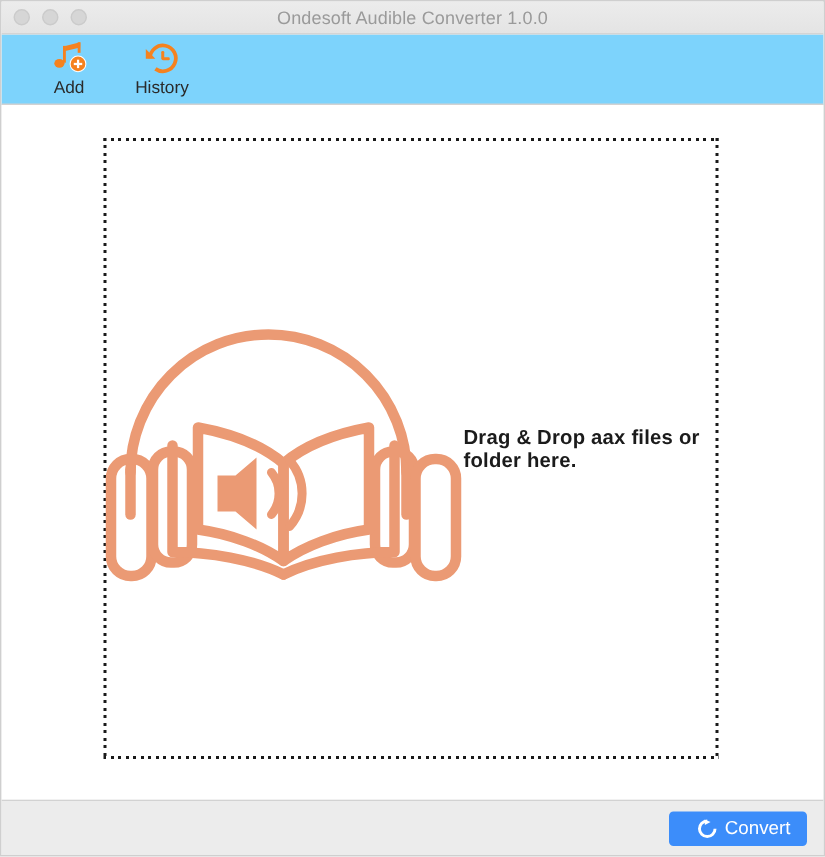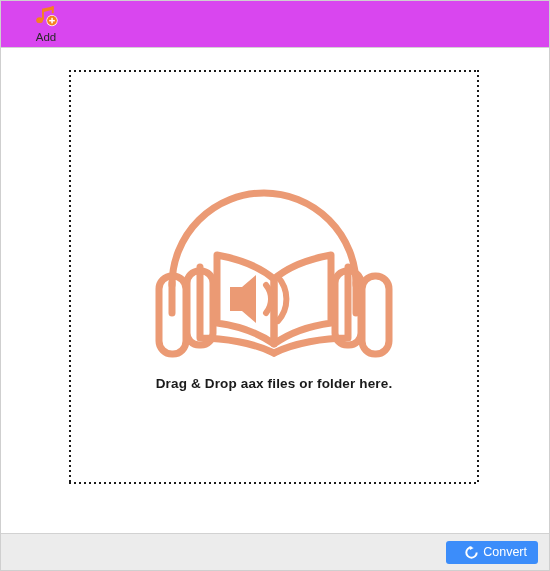--- a/index.html
+++ b/index.html
@@ -60,21 +60,21 @@
     font-size: 12px;
     color: #9a9a9a;
     letter-spacing: 0.1px;
     user-select: none;
   }
 
   
   #toolbar {
     height: 47px;
     flex: 0 0 47px;
-    background: #d946ef;
+    background: #7dd3fc;
     border-bottom: 1px solid #d2d2d2;
     display: flex;
     align-items: flex-start;
     padding-left: 14px;
     box-sizing: border-box;
   }
   .toolbar-item {
     width: 62px;
     height: 47px;
     display: flex;
@@ -105,21 +105,21 @@
     position: relative;
   }
   #drop-zone {
     position: absolute;
     left: 68px;
     top: 22px;
     width: 410px;
     height: 414px;
     box-sizing: border-box;
     display: flex;
-    flex-direction: column;
+    flex-direction: row;
     align-items: center;
     justify-content: center;
     background:
       repeating-linear-gradient(to right, #1a1a1a 0 2px, transparent 2px 5px) top left / 100% 2px no-repeat,
       repeating-linear-gradient(to right, #1a1a1a 0 2px, transparent 2px 5px) bottom left / 100% 2px no-repeat,
       repeating-linear-gradient(to bottom, #1a1a1a 0 2px, transparent 2px 5px) top left / 2px 100% no-repeat,
       repeating-linear-gradient(to bottom, #1a1a1a 0 2px, transparent 2px 5px) top right / 2px 100% no-repeat;
   }
   #audiobook-illustration {
     width: 240px;
@@ -168,20 +168,28 @@
     width: 13px;
     height: 13px;
     display: block;
   }
 </style>
 </head>
 <body>
 
 <div id="app-window">
 
+  <div id="titlebar">
+    <div id="traffic-lights">
+      <span class="traffic-dot"></span>
+      <span class="traffic-dot"></span>
+      <span class="traffic-dot"></span>
+    </div>
+    <div id="window-title">Ondesoft Audible Converter 1.0.0</div>
+  </div>
 
   <div id="toolbar">
 
     <div class="toolbar-item">
       <span class="toolbar-icon">
         <svg viewBox="0 0 26 26" width="26" height="26" xmlns="http://www.w3.org/2000/svg">
 
           <path d="M10.5 4.6 L20.4 2.2 L20.4 5.6 L10.5 8.0 Z" fill="#f5821f"></path>
           <rect x="9.0" y="4.6" width="1.9" height="11.2" fill="#f5821f"></rect>
           <rect x="18.8" y="2.2" width="1.9" height="7.0" fill="#f5821f"></rect>
@@ -190,20 +198,31 @@
           <circle cx="19.0" cy="16.6" r="5.6" fill="#ffffff"></circle>
           <circle cx="19.0" cy="16.6" r="4.9" fill="#f5821f"></circle>
           <rect x="18.3" y="13.8" width="1.5" height="5.6" fill="#ffffff"></rect>
           <rect x="16.2" y="15.9" width="5.6" height="1.5" fill="#ffffff"></rect>
         </svg>
       </span>
       <span class="toolbar-label">Add</span>
     </div>
 
 
+    <div class="toolbar-item">
+      <span class="toolbar-icon">
+        <svg viewBox="0 0 26 26" width="26" height="26" xmlns="http://www.w3.org/2000/svg">
+          <path d="M5.0 12.9 A8.6 8.6 0 1 1 8.6 19.9" fill="none" stroke="#f5821f" stroke-width="2.5" stroke-linecap="butt"></path>
+          <path d="M2.2 6.6 L2.2 13.2 L8.6 13.2 Z" fill="#f5821f"></path>
+          <rect x="12.5" y="8.0" width="2.0" height="5.9" rx="0.9" fill="#f5821f"></rect>
+          <rect x="13.0" y="12.2" width="5.2" height="2.0" rx="0.9" fill="#f5821f"></rect>
+        </svg>
+      </span>
+      <span class="toolbar-label">History</span>
+    </div>
 
   </div>
 
   <div id="content">
 
     <div id="drop-zone">
 
       <span id="audiobook-illustration">
         <svg viewBox="0 0 240 195" width="240" height="195" xmlns="http://www.w3.org/2000/svg">
           <g fill="none" stroke="#eb9a74" stroke-width="7" stroke-linecap="round" stroke-linejoin="round">

